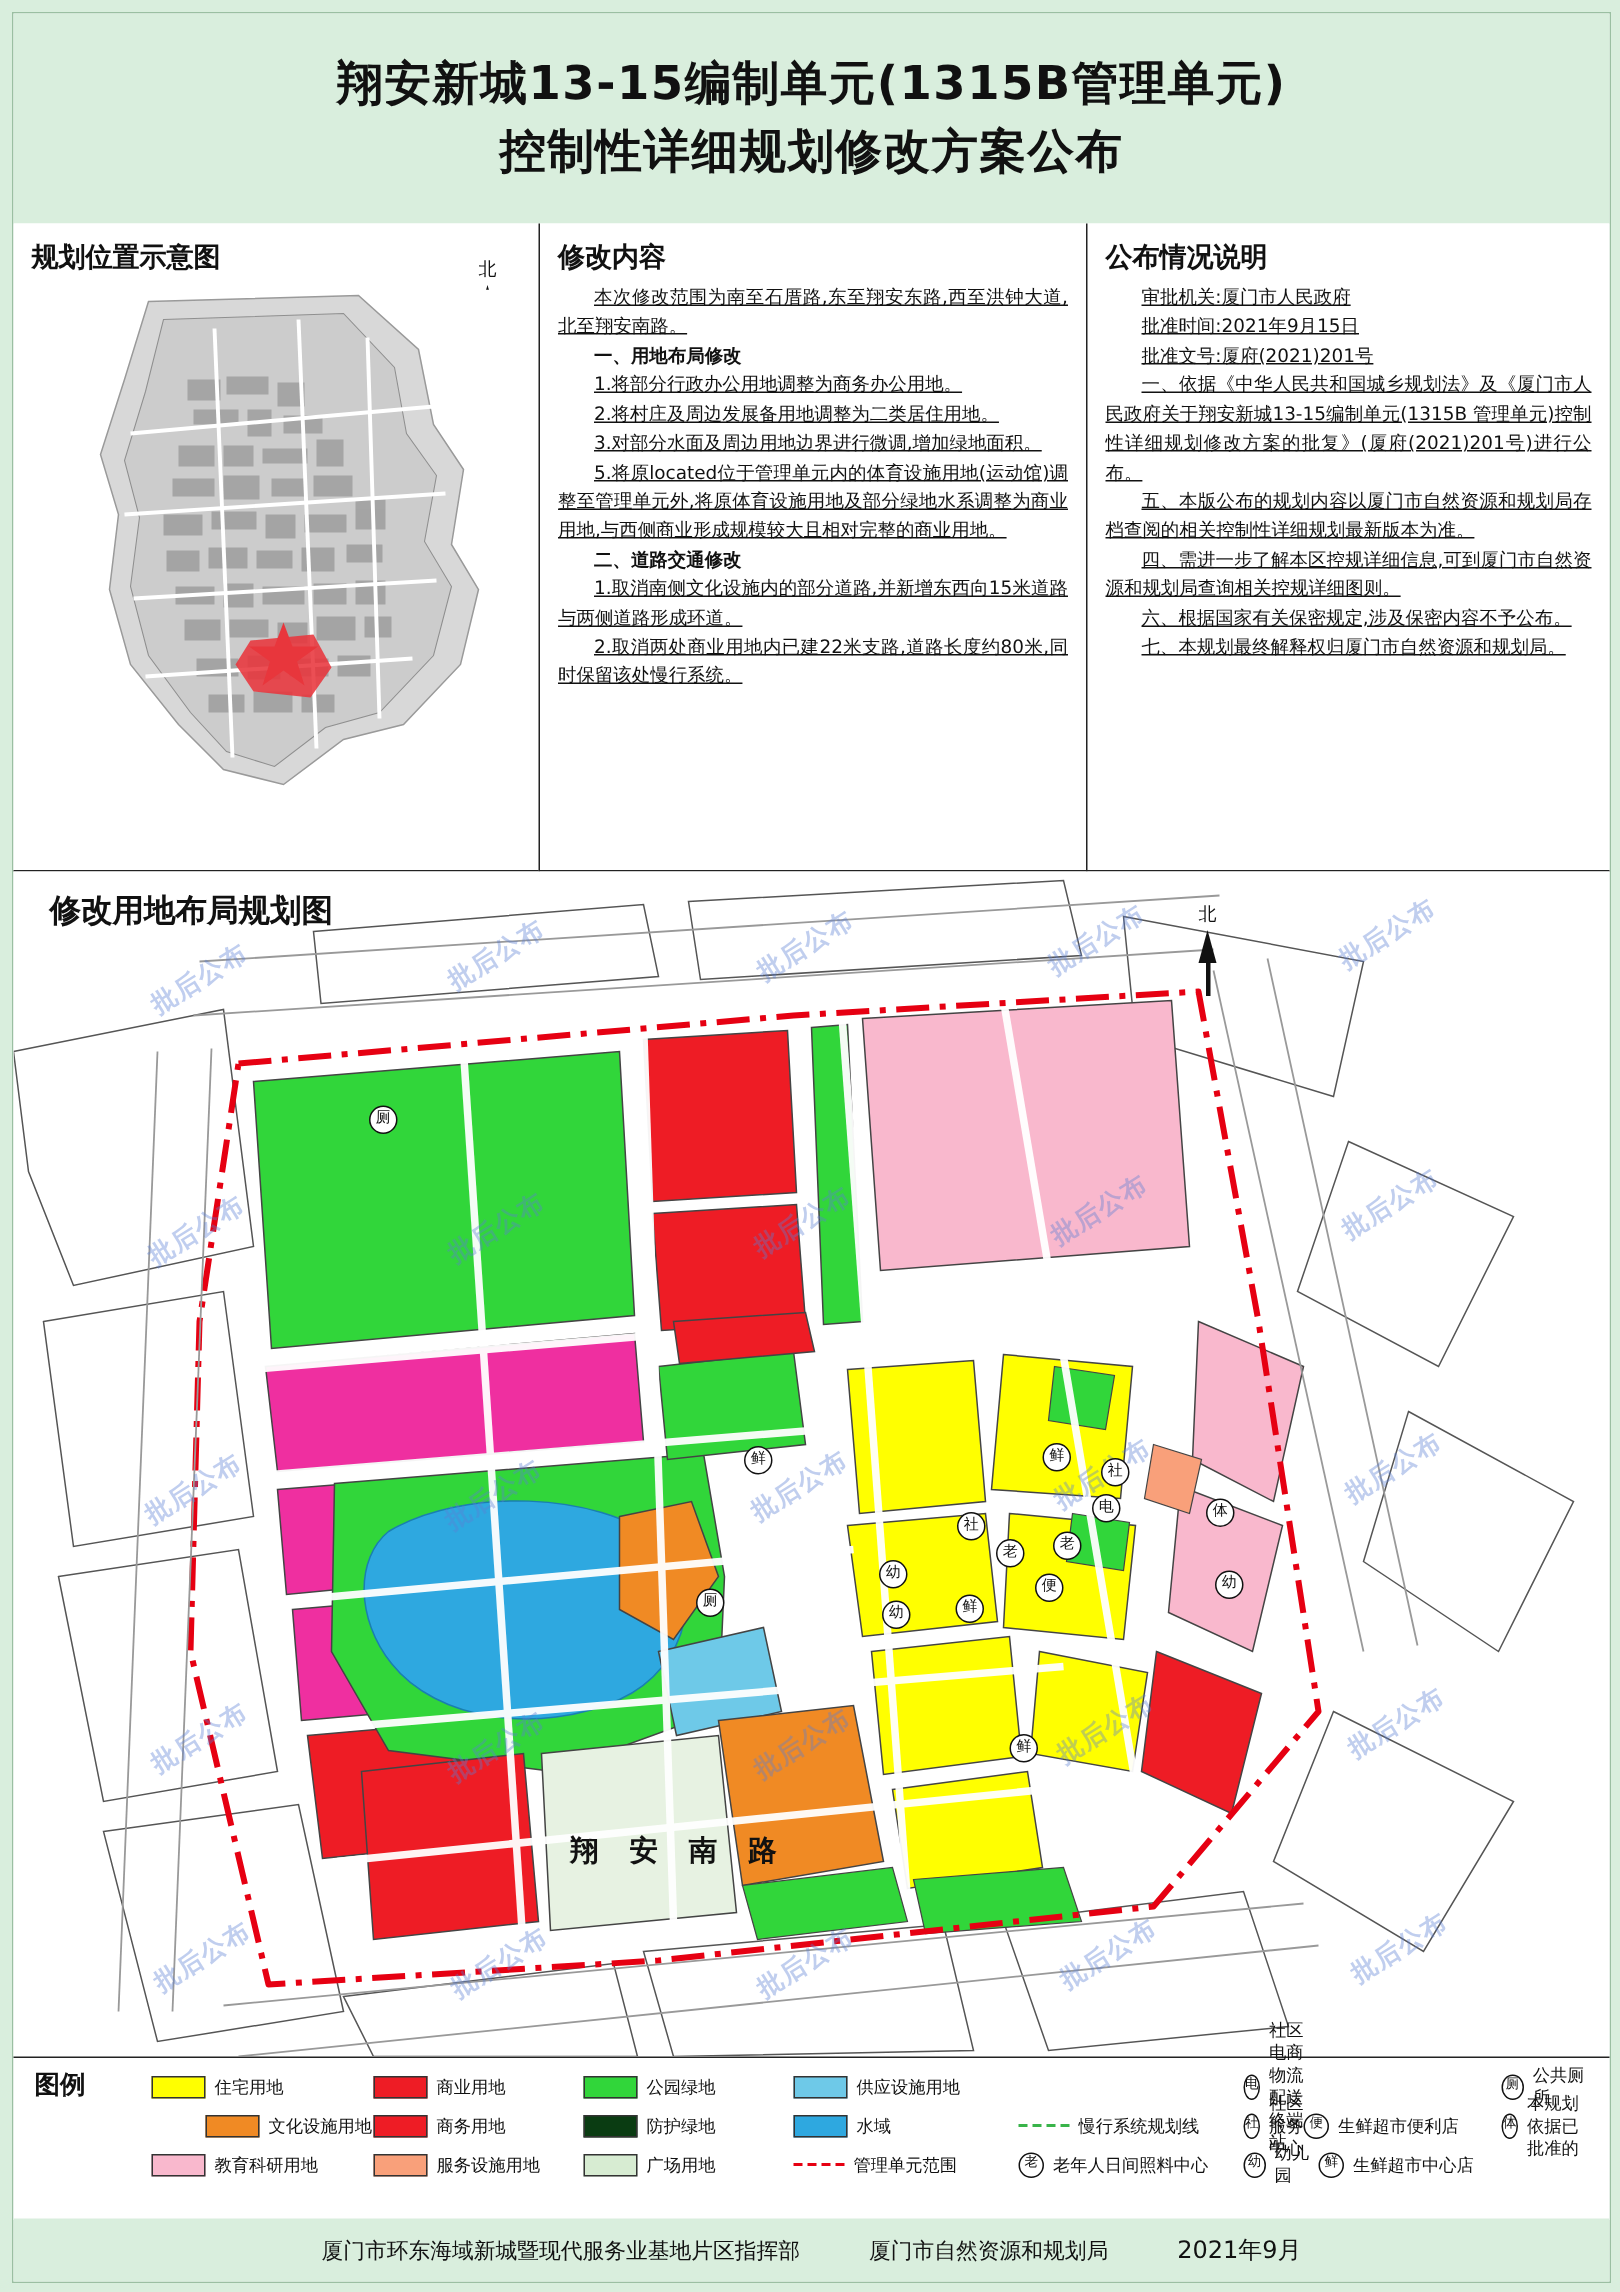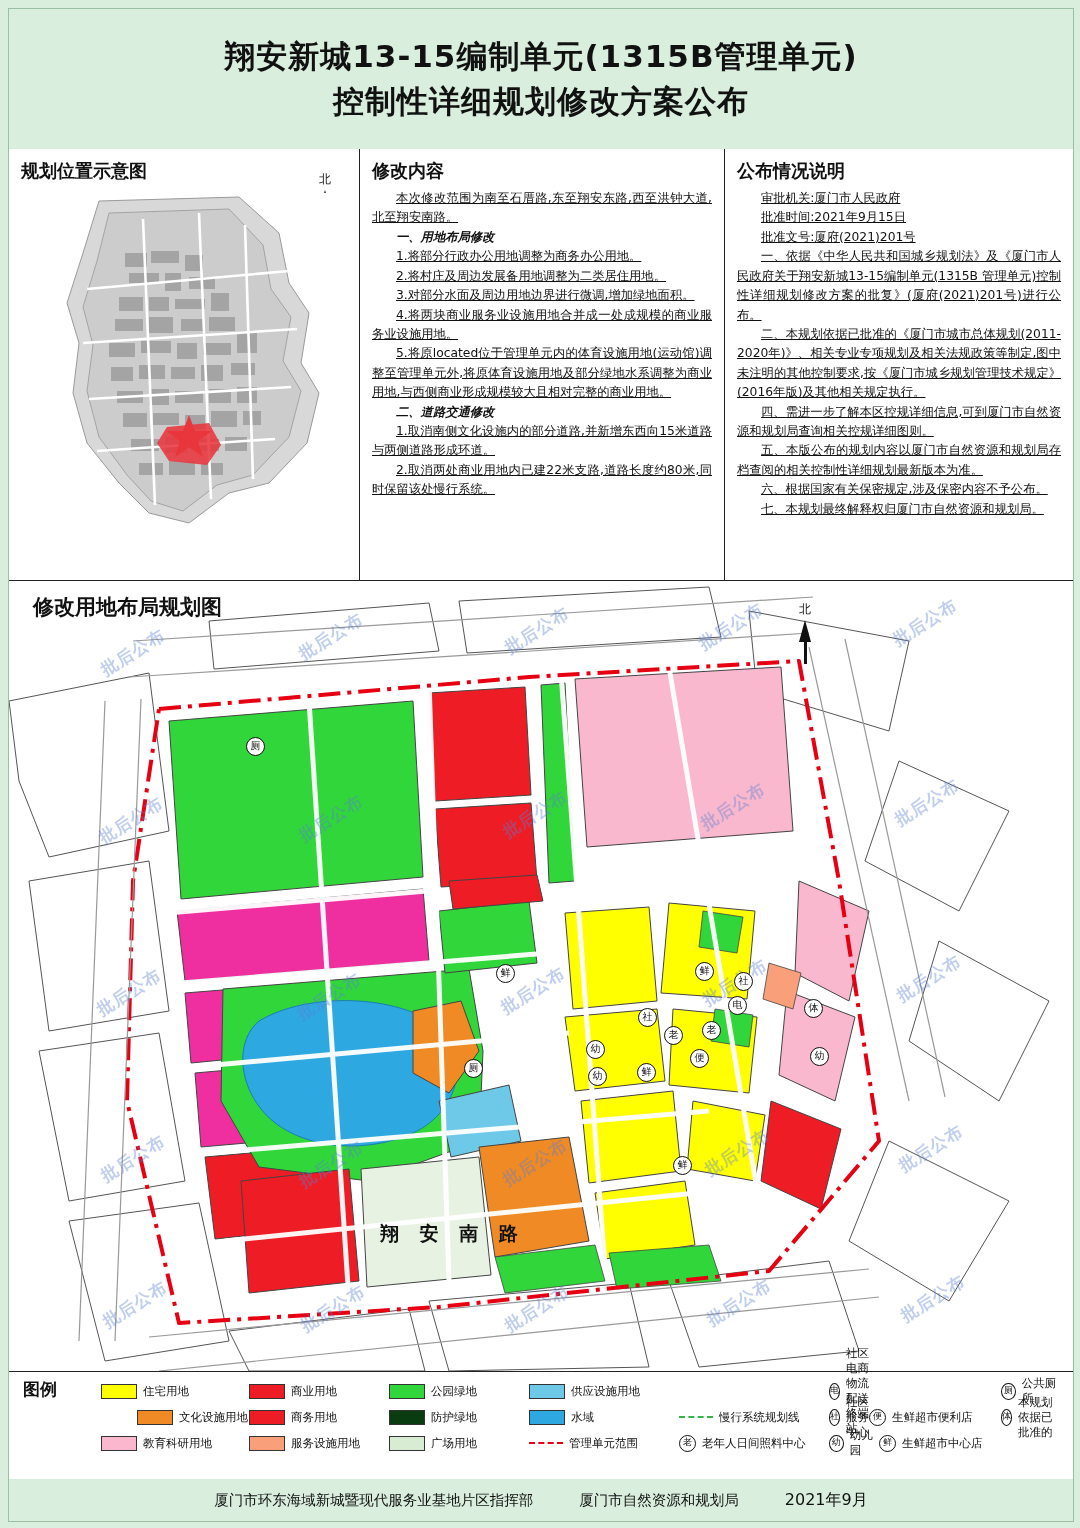--- a/index.html
+++ b/index.html
@@ -14,21 +14,21 @@
   
   .panels{position:absolute;left:0;top:140px;width:1064px;height:432px;background:#fff;}
   .panel{position:absolute;top:0;height:432px;box-sizing:border-box;border-left:1px solid #222;border-bottom:1px solid #222;}
   .p1{left:0;width:350px;border-left:none;}
   .p2{left:350px;width:365px;}
   .p3{left:715px;width:349px;}
   .ptitle{font-size:18px;font-weight:bold;color:#111;padding:10px 10px 4px 12px;font-family:"DejaVu Sans",sans-serif;}
   .ptext{font-size:12.3px;line-height:1.58;color:#111;padding:2px 12px 0 12px;text-align:justify;font-family:"DejaVu Sans",sans-serif;}
   .ptext p{margin:0 0 0 0;}
   .ind{text-indent:24px;text-decoration:underline;}
-  .sub{text-indent:24px;font-weight:bold;font-style:italic;}
+  .sub{text-indent:24px;font-weight:bold;}
 
   
   .locmap{position:absolute;left:30px;top:44px;width:300px;height:370px;}
   .locmap svg{display:block;}
   .compass{position:absolute;right:28px;top:22px;text-align:center;font-size:12px;color:#111;}
   .compass .needle{width:0;height:0;border-left:5px solid transparent;border-right:5px solid transparent;border-bottom:17px solid #111;margin:2px auto 0;}
   .compass .stem{width:2px;height:16px;background:#111;margin:0 auto;}
 
   
   .mainmap{position:absolute;left:0;top:572px;width:1064px;height:790px;background:#fff;overflow:hidden;}
@@ -149,38 +149,36 @@
     </div>
 
     <div class="panel p2">
       <div class="ptitle">修改内容</div>
       <div class="ptext">
         <p class="ind">本次修改范围为南至石厝路,东至翔安东路,西至洪钟大道,北至翔安南路。</p>
         <p class="sub">一、用地布局修改</p>
         <p class="ind">1.将部分行政办公用地调整为商务办公用地。</p>
         <p class="ind">2.将村庄及周边发展备用地调整为二类居住用地。</p>
         <p class="ind">3.对部分水面及周边用地边界进行微调,增加绿地面积。</p>
-        <p class="ind">4.将两块商业服务业设施用地合并成一处成规模的商业服务业设施用地。</p>
         <p class="ind">5.将原located位于管理单元内的体育设施用地(运动馆)调整至管理单元外,将原体育设施用地及部分绿地水系调整为商业用地,与西侧商业形成规模较大且相对完整的商业用地。</p>
         <p class="sub">二、道路交通修改</p>
         <p class="ind">1.取消南侧文化设施内的部分道路,并新增东西向15米道路与两侧道路形成环道。</p>
         <p class="ind">2.取消两处商业用地内已建22米支路,道路长度约80米,同时保留该处慢行系统。</p>
       </div>
     </div>
 
     <div class="panel p3">
       <div class="ptitle">公布情况说明</div>
       <div class="ptext">
         <p class="ind">审批机关:厦门市人民政府</p>
         <p class="ind">批准时间:2021年9月15日</p>
         <p class="ind">批准文号:厦府(2021)201号</p>
         <p class="ind">一、依据《中华人民共和国城乡规划法》及《厦门市人民政府关于翔安新城13-15编制单元(1315B 管理单元)控制性详细规划修改方案的批复》(厦府(2021)201号)进行公布。</p>
-        <p class="ind">二、本规划依据已批准的《厦门市城市总体规划(2011-2020年)》、相关专业专项规划及相关法规政策等制定,图中未注明的其他控制要求,按《厦门市城乡规划管理技术规定》(2016年版)及其他相关规定执行。</p>
+        <p class="ind">五、本版公布的规划内容以厦门市自然资源和规划局存档查阅的相关控制性详细规划最新版本为准。</p>
         <p class="ind">四、需进一步了解本区控规详细信息,可到厦门市自然资源和规划局查询相关控规详细图则。</p>
-        <p class="ind">五、本版公布的规划内容以厦门市自然资源和规划局存档查阅的相关控制性详细规划最新版本为准。</p>
         <p class="ind">六、根据国家有关保密规定,涉及保密内容不予公布。</p>
         <p class="ind">七、本规划最终解释权归厦门市自然资源和规划局。</p>
       </div>
     </div>
   </div>
 
   <div class="mainmap">
     <div class="mtitle">修改用地布局规划图</div>
     <div class="compass2">
       <span>北</span>

